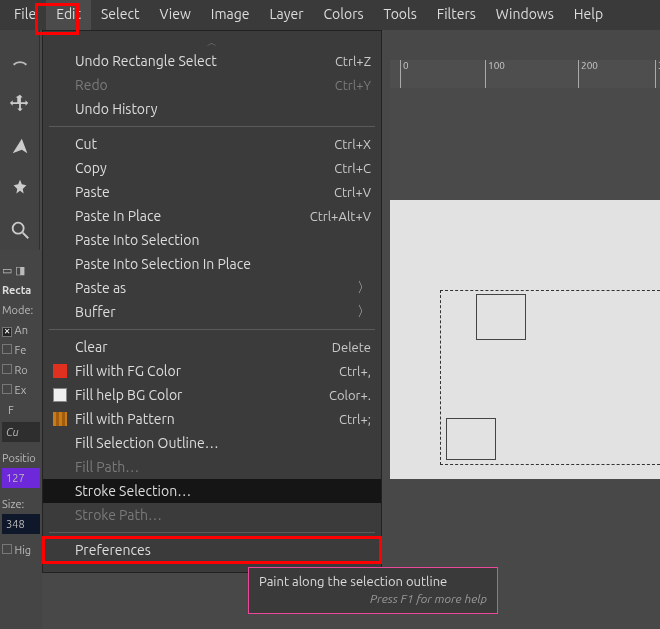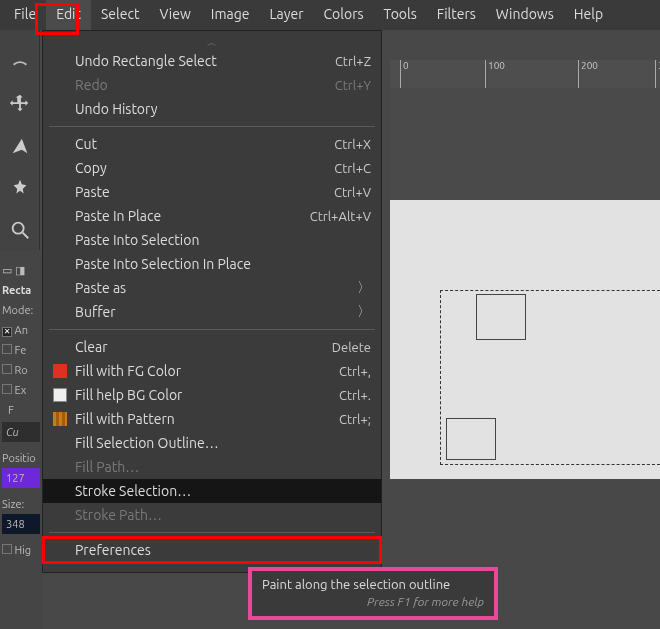--- a/index.html
+++ b/index.html
@@ -26,21 +26,21 @@
 .menu-item .lbl{ flex:1; }
 .menu-item .accel{ color:#c9c9c9; font-size:13px; }
 .menu-item .sub{ color:#bbb; }
 .menu-item.disabled { color: #7a7a7a; }
 .menu-item.disabled .accel{ color:#7a7a7a; }
 .menu-item.hover { background: #151515; }
 .menu-sep { height:1px; background:#5b5b5b; margin:5px 6px; }
 .fg-swatch{ width:14px; height:14px; background:#e03020; display:inline-block;}
 .bg-swatch{ width:14px; height:14px; background:#efefef; border:1px solid #888; display:inline-block;}
 .pat-swatch{ width:14px; height:14px; background:repeating-linear-gradient(90deg,#c77b1a 0 3px,#a35c0c 3px 6px); display:inline-block;}
-.tooltip { position: absolute; left: 248px; top: 567px; width: 250px; background: #3a3a3a; border: 4px solid #ec4899; padding: 6px 10px 8px 10px; color: #ddd; font-size: 13px; z-index: 60; }
+.tooltip { position: absolute; left: 248px; top: 567px; width: 250px; background: #3a3a3a; border: 1px solid #ec4899; padding: 6px 10px 8px 10px; color: #ddd; font-size: 13px; z-index: 60; }
 .tooltip .sub{ color:#999; font-style: italic; font-size: 12px; text-align: right; margin-top:4px;}
 </style>
 </head>
 <body>
 
 <div class="gray-bg"></div>
 <div class="gray-bg2"></div>
 
 <div class="menubar">
   <div class="menubar-item">File</div>
@@ -184,21 +184,21 @@
         <span class="fg-swatch"></span>
       </span>
       <span class="lbl">Fill with FG Color</span>
       <span class="accel">Ctrl+,</span>
     </div>
   <div class="menu-item">
       <span class="icon-slot">
         <span class="bg-swatch"></span>
       </span>
       <span class="lbl">Fill help BG Color</span>
-      <span class="accel">Ctrl+.</span>
+      <span class="accel">Color+.</span>
     </div>
   <div class="menu-item">
       <span class="icon-slot">
         <span class="pat-swatch"></span>
       </span>
       <span class="lbl">Fill with Pattern</span>
       <span class="accel">Ctrl+;</span>
     </div>
   <div class="menu-item">
       <span class="icon-slot"></span>

